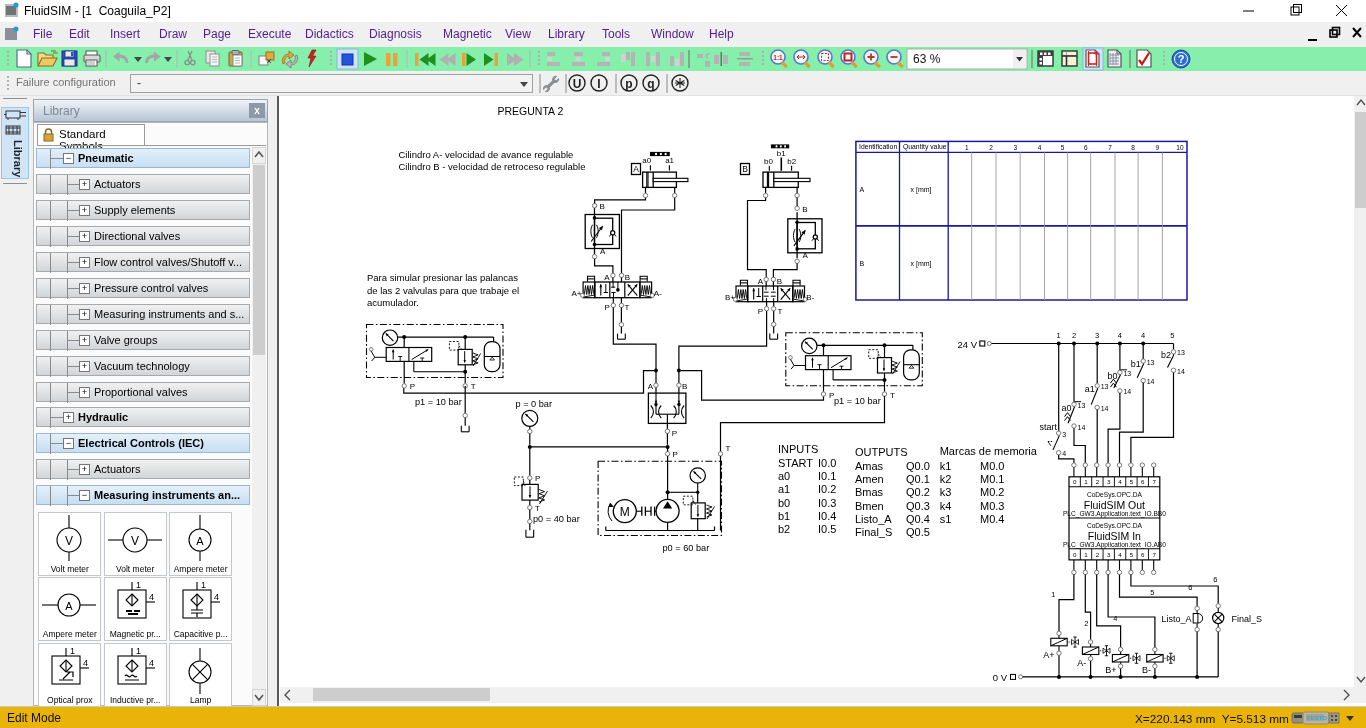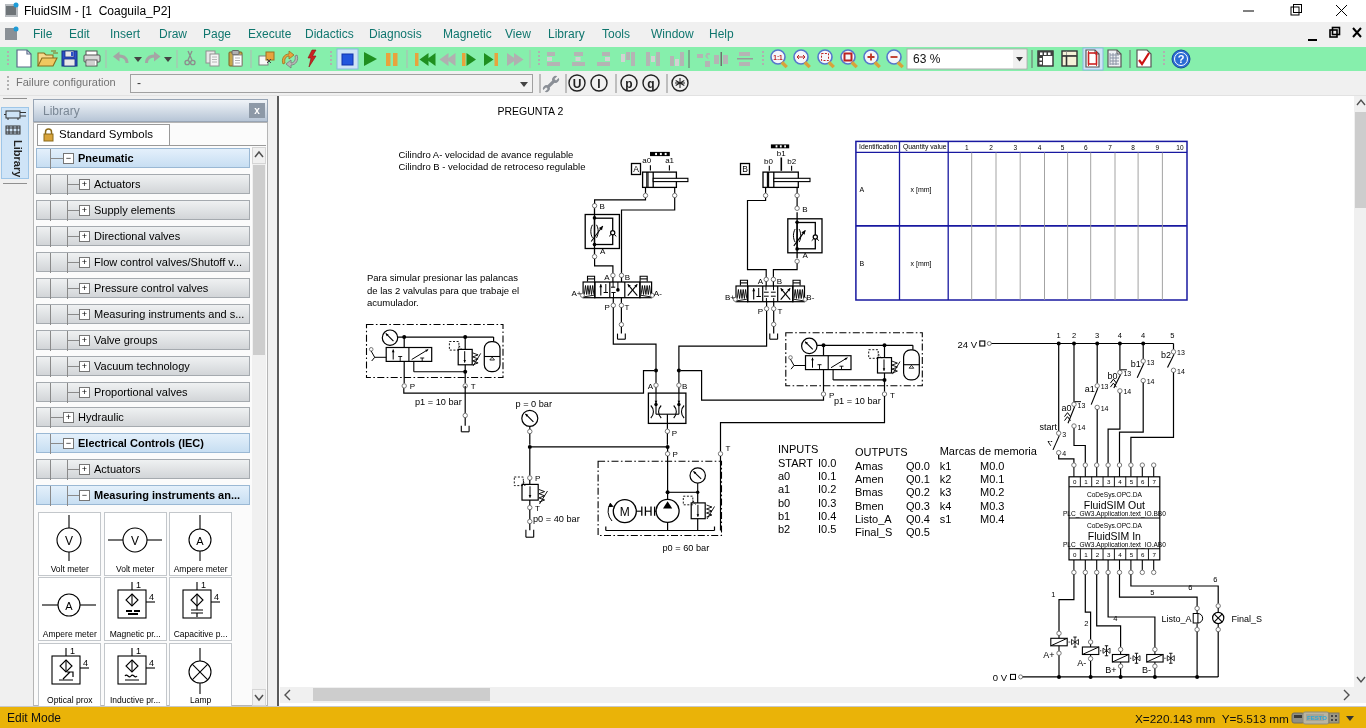--- a/index.html
+++ b/index.html
@@ -2,21 +2,21 @@
 <html><head>
 <meta charset="utf-8">
 <style>
 * { margin:0; padding:0; box-sizing:border-box; }
 html,body { width:1366px; height:728px; overflow:hidden; font-family:"Liberation Sans", sans-serif; }
 #app { position:relative; width:1366px; height:728px; background:#f0f0f0; }
 .abs { position:absolute; }
 #titlebar { left:0; top:0; width:1366px; height:22px; background:#ffffff; }
 #titletext { left:24px; top:4px; font-size:12px; color:#000; }
 #menubar { left:0; top:22px; width:1366px; height:25px; background:#f0f0f0; }
-.menuitem { position:absolute; top:0; height:25px; line-height:25px; font-size:12px; color:#0f766e; }
+.menuitem { position:absolute; top:0; height:25px; line-height:25px; font-size:12px; color:#4c1d95; }
 #toolbar1 { left:0; top:47px; width:1366px; height:24px; background:#86efac; }
 #toolbar2 { left:0; top:71px; width:1366px; height:25px; background:#f0f0f0; border-bottom:1px solid #e2e2e2;}
 #main { left:0; top:96px; width:1366px; height:610px; background:#f0f0f0; }
 #statusbar { left:0; top:706px; width:1366px; height:22px; background:#eab308; border-top:1px solid #c8c8c8; }
 #canvas { left:277px; top:0px; width:1089px; height:610px; background:#ffffff; border-left:2px solid #5a5a5a; }
 #libstrip { left:0; top:0; width:31px; height:610px; background:#f0f0f0; }
 #libpanel { left:31px; top:0; width:239px; height:610px; background:#f0f0f0; }
 .treerow { position:absolute; left:5px; width:214px; height:20px; background:linear-gradient(#eff1f2,#d2d5d8); border:1px solid #a5aaaf; }
 .treerow.blue { background:linear-gradient(#e4f0fb,#c7def2); border:1px solid #9ab8d4; }
 .rowlabel { position:absolute; top:3px; font-size:11px; color:#000; white-space:nowrap; }
@@ -391,21 +391,21 @@
       </svg>
       <div class="abs" style="left:8px;top:44px;width:16px;height:44px;font-size:11px;font-weight:bold;color:#222;writing-mode:vertical-rl;">Library</div>
       <div class="abs" style="left:3px;top:87px;width:24px;height:1px;background:#909090"></div>
     </div>
     <div id="libpanel" class="abs">
       <div class="abs" style="left:2px;top:3px;width:235px;height:23px;background:linear-gradient(#f0f4f8,#b7c5d6);border:1px solid #98a5b5">
         <span class="abs" style="left:9px;top:4px;font-size:12px;color:#7a8795">Library</span>
         <div class="abs" style="left:215px;top:3px;width:16px;height:15px;background:#8d99a7;color:#fff;font-size:10px;text-align:center;line-height:15px;font-weight:bold">x</div>
       </div>
       <div class="abs" style="left:2px;top:26px;width:235px;height:584px;background:#fbfbfb;border:1px solid #b5b5b5"></div>
-      <div class="abs" style="left:6px;top:28px;width:133px;height:21px;background:#fff;border:1px solid #9a9a9a;border-bottom:0">
+      <div class="abs" style="left:6px;top:28px;width:108px;height:21px;background:#fff;border:1px solid #9a9a9a;border-bottom:0">
         <svg class="abs" style="left:4px;top:3px" width="14" height="14">
             <rect x="2" y="6" width="9" height="7" fill="#d8a33a" stroke="#8a6a1a"></rect>
             <path d="M3.5 6 L3.5 4 A3 3 0 0 1 9.5 4 L9.5 6" fill="none" stroke="#8a6a1a" stroke-width="1.5"></path>
           </svg>
         <span class="abs" style="left:21px;top:3px;font-size:11.5px;color:#000">Standard Symbols</span>
       </div>
       <div class="abs" style="left:6px;top:49px;width:229px;height:1px;background:#9a9a9a"></div>
       <div id="treerows" class="abs" style="left:0;top:0;width:239px;height:610px;overflow:hidden">
 <div class="treerow blue" style="top:52.4px">
             <div class="abs" style="left:13px;top:0;width:1px;height:20px;background:#8a8a8a"></div>
@@ -473,21 +473,21 @@
             <div class="abs" style="left:13px;top:0;width:1px;height:20px;background:#8a8a8a"></div>
             <div class="abs" style="left:30px;top:0;width:1px;height:20px;background:#8a8a8a"></div>
             <div class="abs" style="left:31px;top:9px;width:11px;height:1px;background:#8a8a8a"></div>
             <div class="plusbox" style="left:42px">+</div>
             <span class="rowlabel" style="left:57px;">Proportional valves</span>
           </div>
 <div class="treerow" style="top:311.4px">
             <div class="abs" style="left:13px;top:0;width:1px;height:20px;background:#8a8a8a"></div>
             <div class="abs" style="left:14px;top:9px;width:12px;height:1px;background:#8a8a8a"></div>
             <div class="plusbox" style="left:26px">+</div>
-            <span class="rowlabel" style="left:41px;font-weight:normal;">Hydraulic</span>
+            <span class="rowlabel" style="left:41px;font-weight:bold;">Hydraulic</span>
           </div>
 <div class="treerow blue" style="top:337.3px">
             <div class="abs" style="left:13px;top:0;width:1px;height:20px;background:#8a8a8a"></div>
             <div class="abs" style="left:14px;top:9px;width:12px;height:1px;background:#8a8a8a"></div>
             <div class="plusbox" style="left:26px">−</div>
             <span class="rowlabel" style="left:41px;font-weight:bold;">Electrical Controls (IEC)</span>
           </div>
 <div class="treerow" style="top:363.2px">
             <div class="abs" style="left:13px;top:0;width:1px;height:20px;background:#8a8a8a"></div>
             <div class="abs" style="left:30px;top:0;width:1px;height:20px;background:#8a8a8a"></div>

